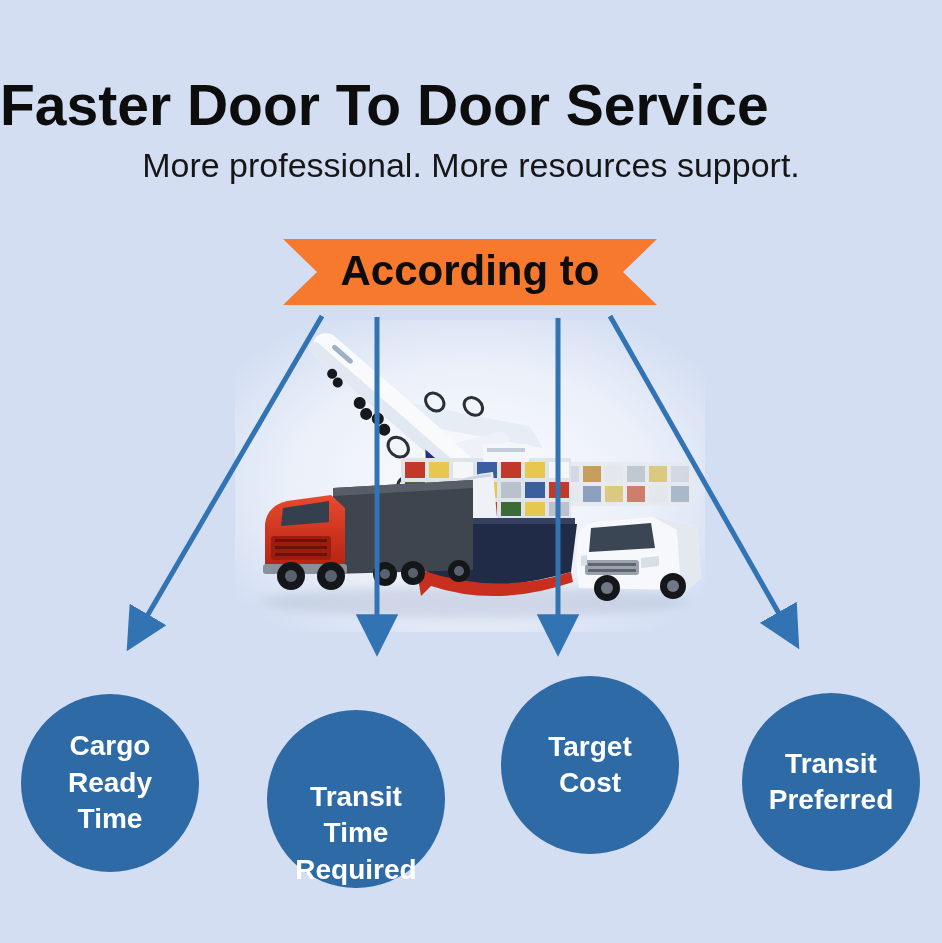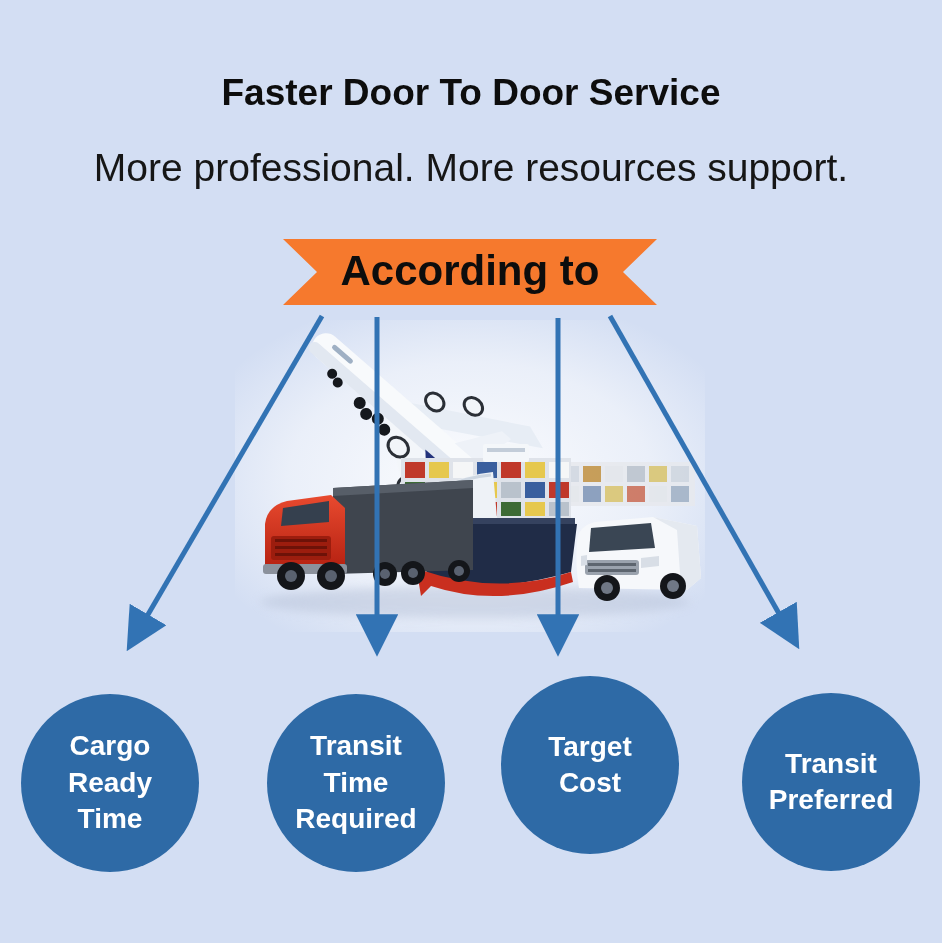--- a/index.html
+++ b/index.html
@@ -10,29 +10,29 @@
   .canvas{
     position:relative;
     width:942px;height:943px;
     margin:0 auto;
     background:#d3def3;
     overflow:hidden;
   }
   
   .title{
     position:absolute;left:0;top:72px;width:100%;
-    text-align:center;
-    font-size:37px;font-weight:bold;
+    text-align:left;
+    font-size:57px;font-weight:bold;
     letter-spacing:0px;
     color:#0d0d0d;
   }
   .subtitle{
     position:absolute;left:0;top:146px;width:100%;
     text-align:center;
-    font-size:39px;font-weight:400;
+    font-size:34px;font-weight:400;
     color:#161616;
   }
   
   .ribbon{
     position:absolute;left:283px;top:239px;
     width:374px;height:66px;
     background:#f6792d;
     clip-path:polygon(0 0,100% 0,calc(100% - 34px) 50%,100% 100%,0 100%,34px 50%);
     display:flex;align-items:center;justify-content:center;
   }
@@ -59,21 +59,21 @@
     text-align:center;
   }
   .node span{
     display:block;
     width:142px;
     color:#ffffff;
     font-size:28px;font-weight:bold;
     line-height:1.3;
   }
   .node1{left:21px;top:694px;text-align:center;}
-  .node2{left:267px;top:694px;}
+  .node2{left:267px;top:710px;align-items:flex-end;}
   .node3{left:501px;top:676px;}
   .node4{left:742px;top:693px;}
 </style>
 </head>
 <body>
 
 <div class="canvas">
 
   <div class="title">Faster Door To Door Service</div>
   <div class="subtitle">More professional. More resources support.</div>

